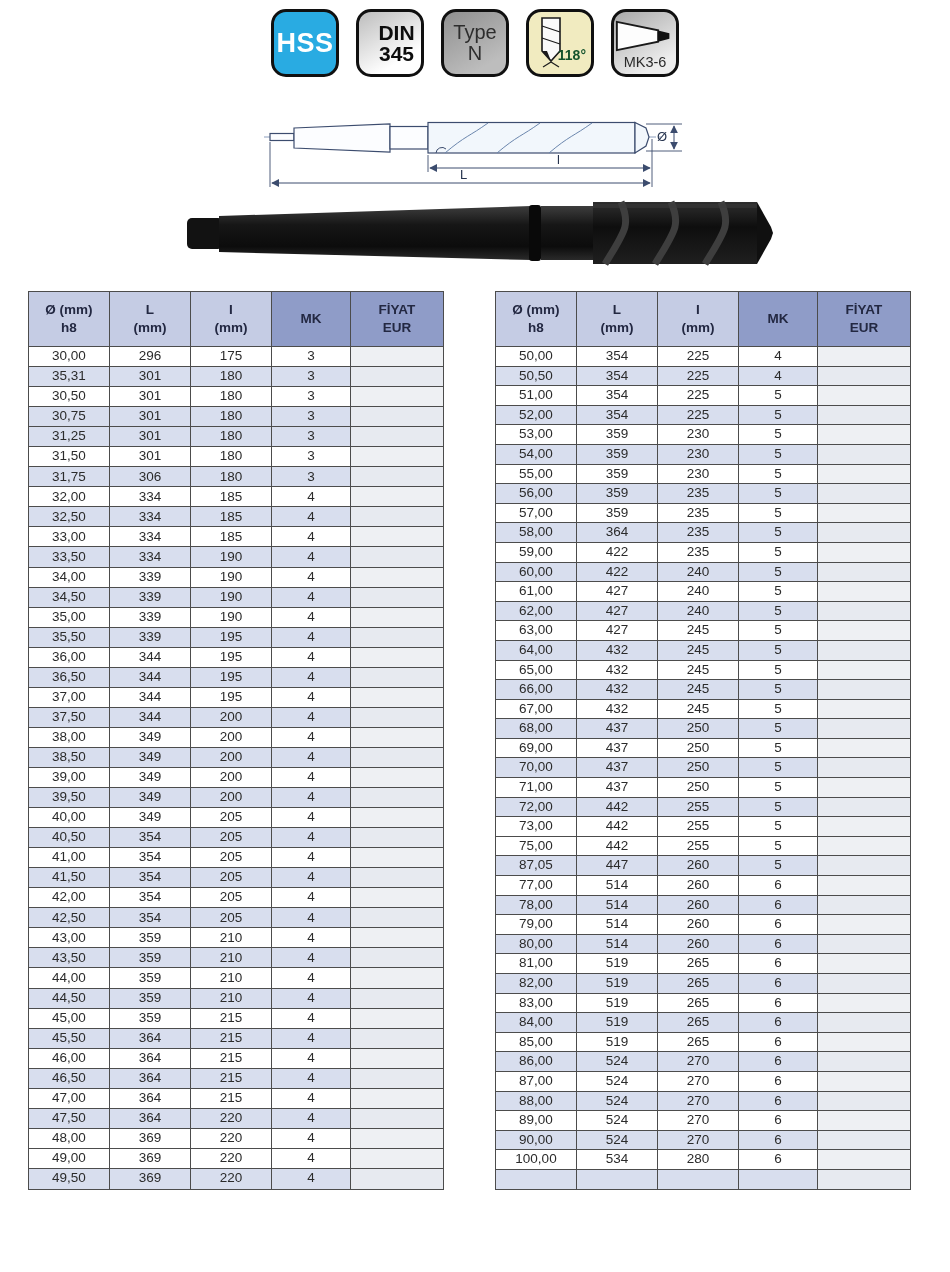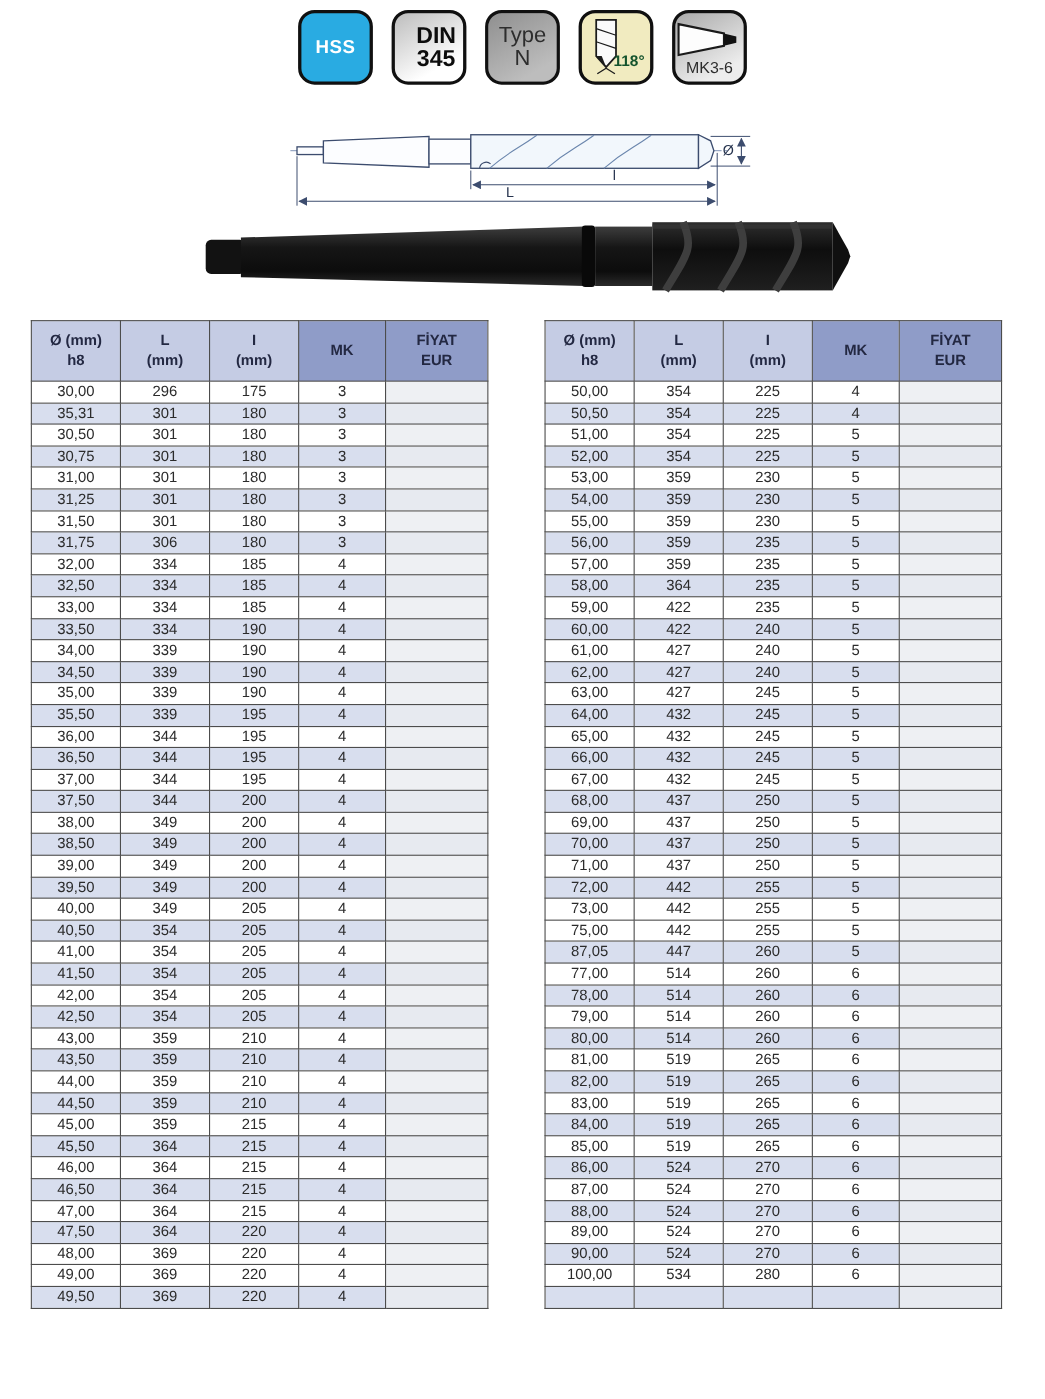--- a/index.html
+++ b/index.html
@@ -12,21 +12,21 @@
 
   
   .badge-row{display:flex;justify-content:center;gap:17px;padding-top:9px;}
   .badge{
     width:68px;height:68px;box-sizing:border-box;
     border:3px solid #101010;border-radius:15px;
     display:flex;flex-direction:column;align-items:center;justify-content:center;
     position:relative;
   }
   .badge-hss{background:var(--hss-badge,#29abe2);}
-  .badge-hss span{color:#fff;font-weight:bold;font-size:17px;letter-spacing:.5px;}
+  .badge-hss span{color:#fff;font-weight:bold;font-size:27px;letter-spacing:.5px;}
   .badge-din{background:linear-gradient(150deg,#bdbdbd 0%,#ffffff 75%);}
   .badge-din div{font-weight:bold;font-size:21px;color:#0d0d0d;line-height:1.02;text-align:center;margin-left:13px;}
   .badge-type{background:linear-gradient(150deg,#8f8f8f 0%,#bdbdbd 80%);}
   .badge-type div{font-size:20px;color:#2d2d2d;line-height:1.05;text-align:center;}
   .badge-angle{background:var(--angle-badge-bg,#f1ebc0);}
   .badge-angle svg{position:absolute;left:7px;top:5px;}
   .badge-angle .angle-label{position:absolute;right:5px;bottom:11px;font-weight:bold;font-size:14px;color:#14532d;}
   .badge-mk{background:linear-gradient(150deg,#a9a9a9 0%,#ededed 80%);justify-content:flex-start;}
   .badge-mk svg{margin-top:7px;}
   .badge-mk .mk-label{font-size:14.5px;color:#2b2b2b;margin-top:1px;}
@@ -220,27 +220,20 @@
             <td>3</td>
             <td class="price"></td>
           </tr>
           <tr class="alt">
             <td>30,75</td>
             <td>301</td>
             <td>180</td>
             <td>3</td>
             <td class="price"></td>
           </tr>
-          <tr>
-            <td>31,00</td>
-            <td>301</td>
-            <td>180</td>
-            <td>3</td>
-            <td class="price"></td>
-          </tr>
           <tr class="alt">
             <td>31,25</td>
             <td>301</td>
             <td>180</td>
             <td>3</td>
             <td class="price"></td>
           </tr>
           <tr>
             <td>31,50</td>
             <td>301</td>

